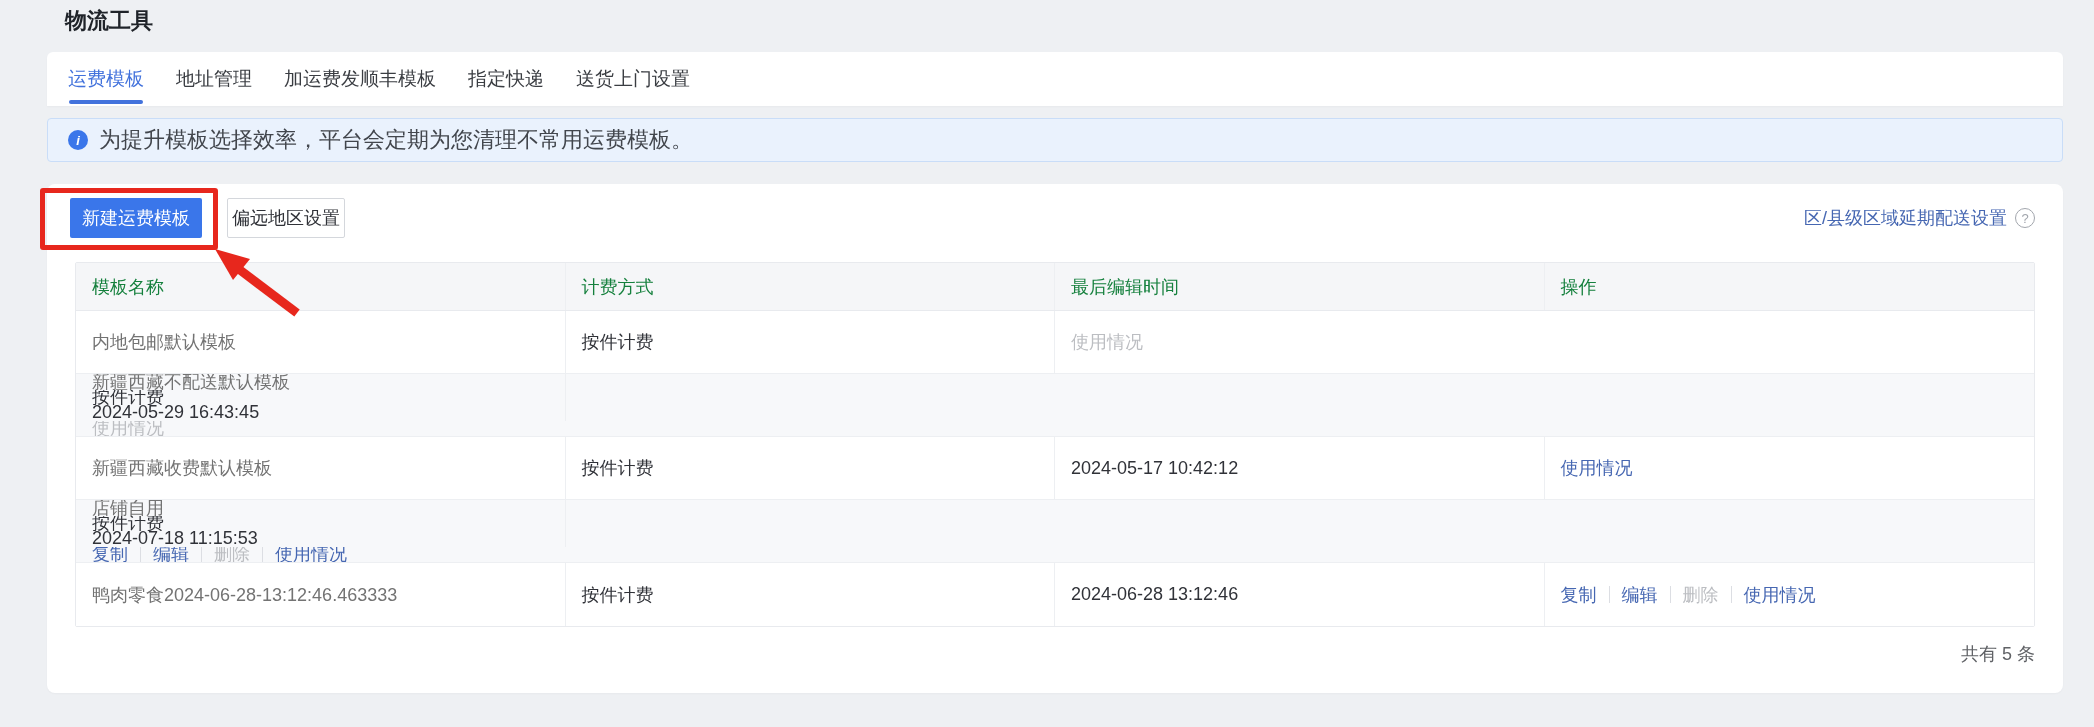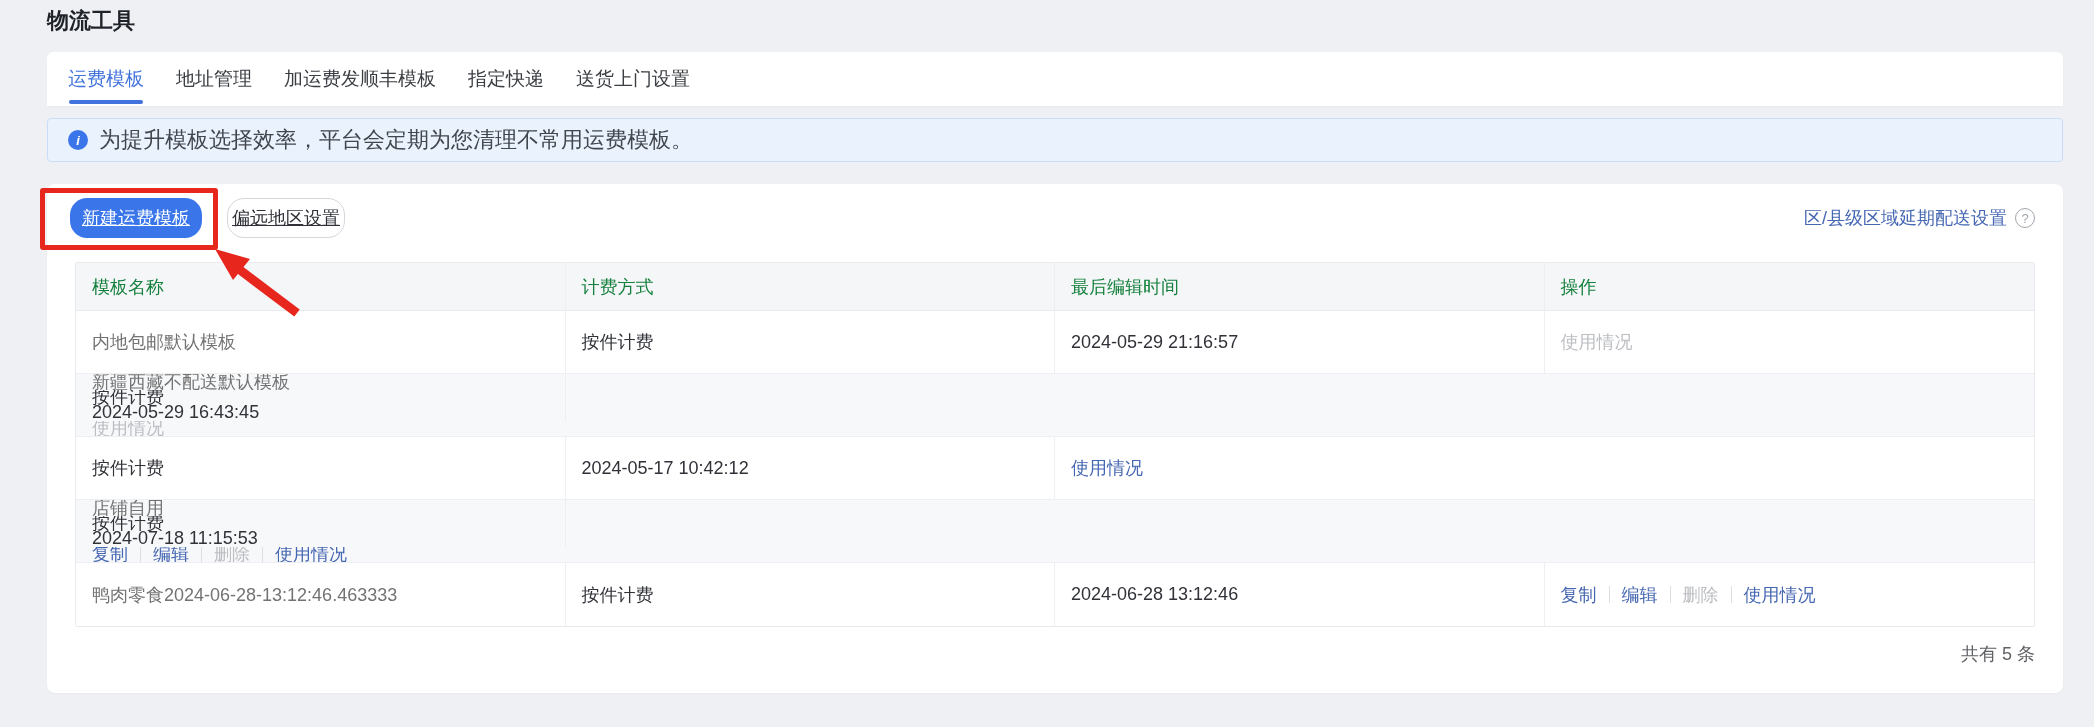--- a/index.html
+++ b/index.html
@@ -8,21 +8,21 @@
     font-family:"Liberation Sans","DejaVu Sans",sans-serif;
     background:#EEF0F3;
     position:relative;
     overflow:hidden;
     color:#2F3338;
   }
   .page { position:absolute; inset:0; }
 
   
   .page-title {
-    position:absolute; left:47px; top:6px;
+    position:absolute; left:65px; top:6px;
     font-size:22px; font-weight:700; color:#1F2329;
   }
 
   
   .tabbar {
     position:absolute; left:47px; top:52px; width:2016px; height:54px;
     background:#FFFFFF; border-radius:6px 6px 0 0;
     display:flex; align-items:flex-start; gap:32px; padding:0 0 0 21px;
     box-shadow:0 1px 2px rgba(0,0,0,0.03);
   }
@@ -49,21 +49,21 @@
 
   
   .card {
     position:absolute; left:47px; top:184px; width:2016px; height:509px;
     background:#FFFFFF; border-radius:8px;
     box-shadow:0 1px 2px rgba(0,0,0,0.03);
   }
   .toolbar { position:absolute; left:23px; top:14px; right:28px; height:40px;
     display:flex; align-items:center; }
   .btn { height:40px; display:inline-flex; align-items:center; justify-content:center;
-    font-size:18px; border-radius:17px; cursor:pointer; white-space:nowrap;text-decoration:underline; }
+    font-size:18px; border-radius:2px; cursor:pointer; white-space:nowrap; }
   .btn-primary { background:#3A76EA; color:#FFFFFF; padding:0 12px; border:none; }
   .btn-default { background:#FFFFFF; color:#303238; padding:0 4px;
     border:1px solid #D4D7DC; margin-left:25px; }
   .toolbar-right { margin-left:auto; display:flex; align-items:center; gap:8px; }
   .delay-link { font-size:18px; color:#4667B2; cursor:pointer; text-decoration:none; }
   .help-icon {
     width:20px; height:20px; border-radius:50%; border:1.5px solid #A2A6AD;
     color:#A2A6AD; font-size:13px; display:flex; align-items:center;
     justify-content:center; cursor:pointer;
   }
@@ -148,38 +148,40 @@
         <div class="th">计费方式</div>
         <div class="th">最后编辑时间</div>
         <div class="th">操作</div>
       </div>
 
       <div class="tr">
         <div class="td">
             <a class="tpl-link">内地包邮默认模板</a>
           </div>
         <div class="td">按件计费</div>
-        <div class="td">2024-05-29 21:16:57</div>
         <div class="td">
           <span class="action disabled">使用情况</span>
         </div>
       </div>
 
       <div class="tr zebra">
         <div class="td">
             <a class="tpl-link">新疆西藏不配送默认模板</a>
           </div>
         <div class="td">按件计费</div>
         <div class="td">2024-05-29 16:43:45</div>
         <div class="td">
           <span class="action disabled">使用情况</span>
         </div>
       </div>
 
       <div class="tr">
+        <div class="td">
+            <a class="tpl-link">新疆西藏收费默认模板</a>
+          </div>
         <div class="td">按件计费</div>
         <div class="td">2024-05-17 10:42:12</div>
         <div class="td">
           <a class="action">使用情况</a>
         </div>
       </div>
 
       <div class="tr zebra">
         <div class="td">
             <a class="tpl-link">店铺自用</a>

